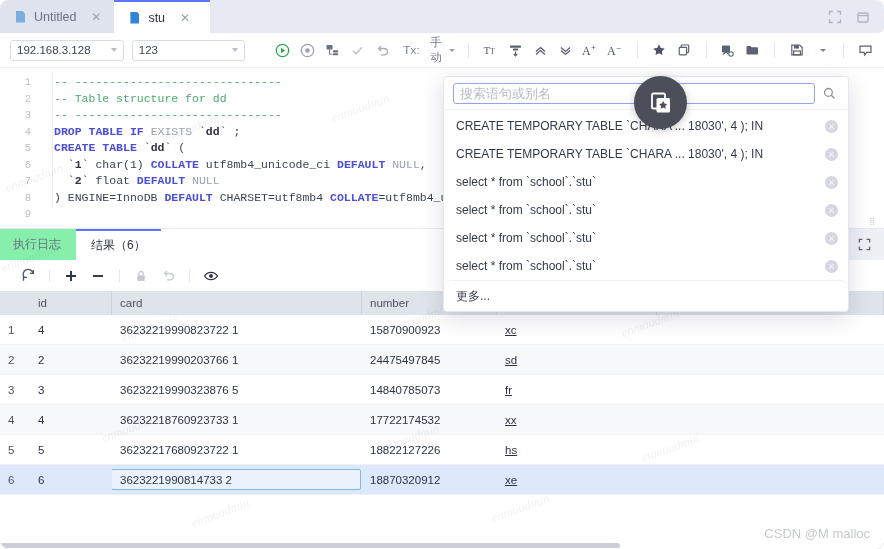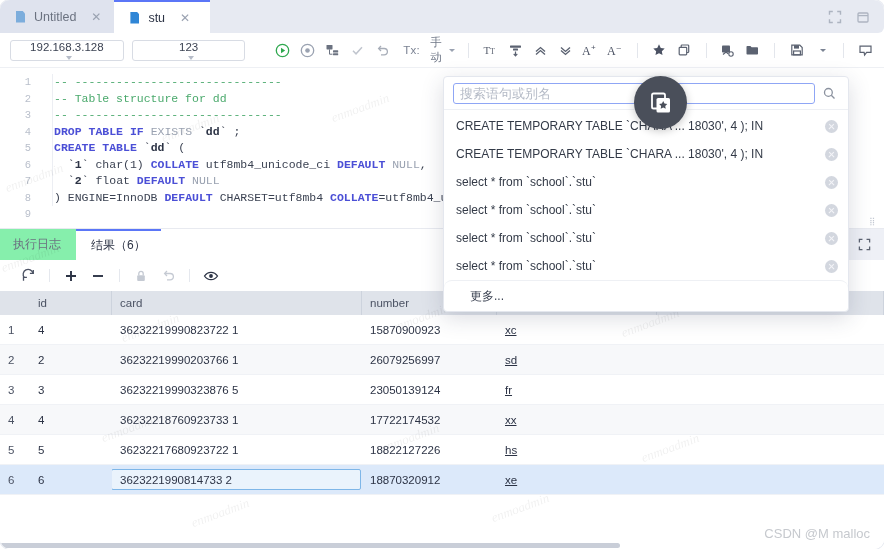--- a/index.html
+++ b/index.html
@@ -53,21 +53,21 @@
   .toolbar{
     height:34px;background:#ffffff;display:flex;align-items:center;
     padding:0 10px;gap:8px;border-bottom:1px solid #eef0f4;
   }
   .combo{
     position:relative;height:21px;width:128px;box-sizing:border-box;
     border:1px solid #d8dce4;border-radius:3px;background:#fff;
     display:flex;align-items:center;padding:0 6px;
     font-size:11.5px;color:#3b4252;
   }
-  .combo.wide{width:140px;flex-direction:column;}
+  .combo.wide{width:140px;}
   .combo .cv{flex:1;overflow:hidden;white-space:nowrap;}
   .combo .caret{
     width:0;height:0;margin-left:4px;
     border-left:3.5px solid transparent;border-right:3.5px solid transparent;
     border-top:4px solid #b6bcc8;
   }
   .tb-gap{width:16px;}
   .tb-sep{width:1px;height:15px;background:#e3e6ec;margin:0 5px;}
   .tbi{
     display:flex;align-items:center;justify-content:center;
@@ -148,21 +148,21 @@
     position:relative;flex:0 0 auto;margin-left:8px;
   }
   .ac-item .rm:before,.ac-item .rm:after{
     content:"";position:absolute;left:3px;top:6px;width:7px;height:1.4px;
     background:#f4f5f8;
   }
   .ac-item .rm:before{transform:rotate(45deg);}
   .ac-item .rm:after{transform:rotate(-45deg);}
   .ac-more{
     border-top:1px solid #eef0f4;height:30px;display:flex;align-items:center;
-    padding:0 26px;font-size:12px;color:#3b4252;border-radius:8px;
+    padding:0 12px;font-size:12px;color:#3b4252;border-radius:8px;
   }
   .ac-badge{
     position:absolute;left:634px;top:76px;width:53px;height:53px;
     border-radius:50%;background:#4a4f5a;z-index:60;
     display:flex;align-items:center;justify-content:center;
     box-shadow:0 2px 8px rgba(0,0,0,.22);
   }
 
   
   .restabs{
@@ -568,29 +568,29 @@
           <div class="cell c-id">4</div>
           <div class="cell c-card">36232219990823722 1</div>
           <div class="cell c-number">15870900923</div>
           <div class="cell c-na">xc</div>
           <div class="cell c-tail"></div>
         </div>
         <div class="grid-row alt">
           <div class="cell c-rownum rownum">2</div>
           <div class="cell c-id">2</div>
           <div class="cell c-card">36232219990203766 1</div>
-          <div class="cell c-number">26079256997</div>
+          <div class="cell c-number">24475497845</div>
           <div class="cell c-na">sd</div>
           <div class="cell c-tail"></div>
         </div>
         <div class="grid-row">
           <div class="cell c-rownum rownum">3</div>
           <div class="cell c-id">3</div>
           <div class="cell c-card">36232219990323876 5</div>
-          <div class="cell c-number">23050139124</div>
+          <div class="cell c-number">14840785073</div>
           <div class="cell c-na">fr</div>
           <div class="cell c-tail"></div>
         </div>
         <div class="grid-row alt">
           <div class="cell c-rownum rownum">4</div>
           <div class="cell c-id">4</div>
           <div class="cell c-card">36232218760923733 1</div>
           <div class="cell c-number">17722174532</div>
           <div class="cell c-na">xx</div>
           <div class="cell c-tail"></div>

